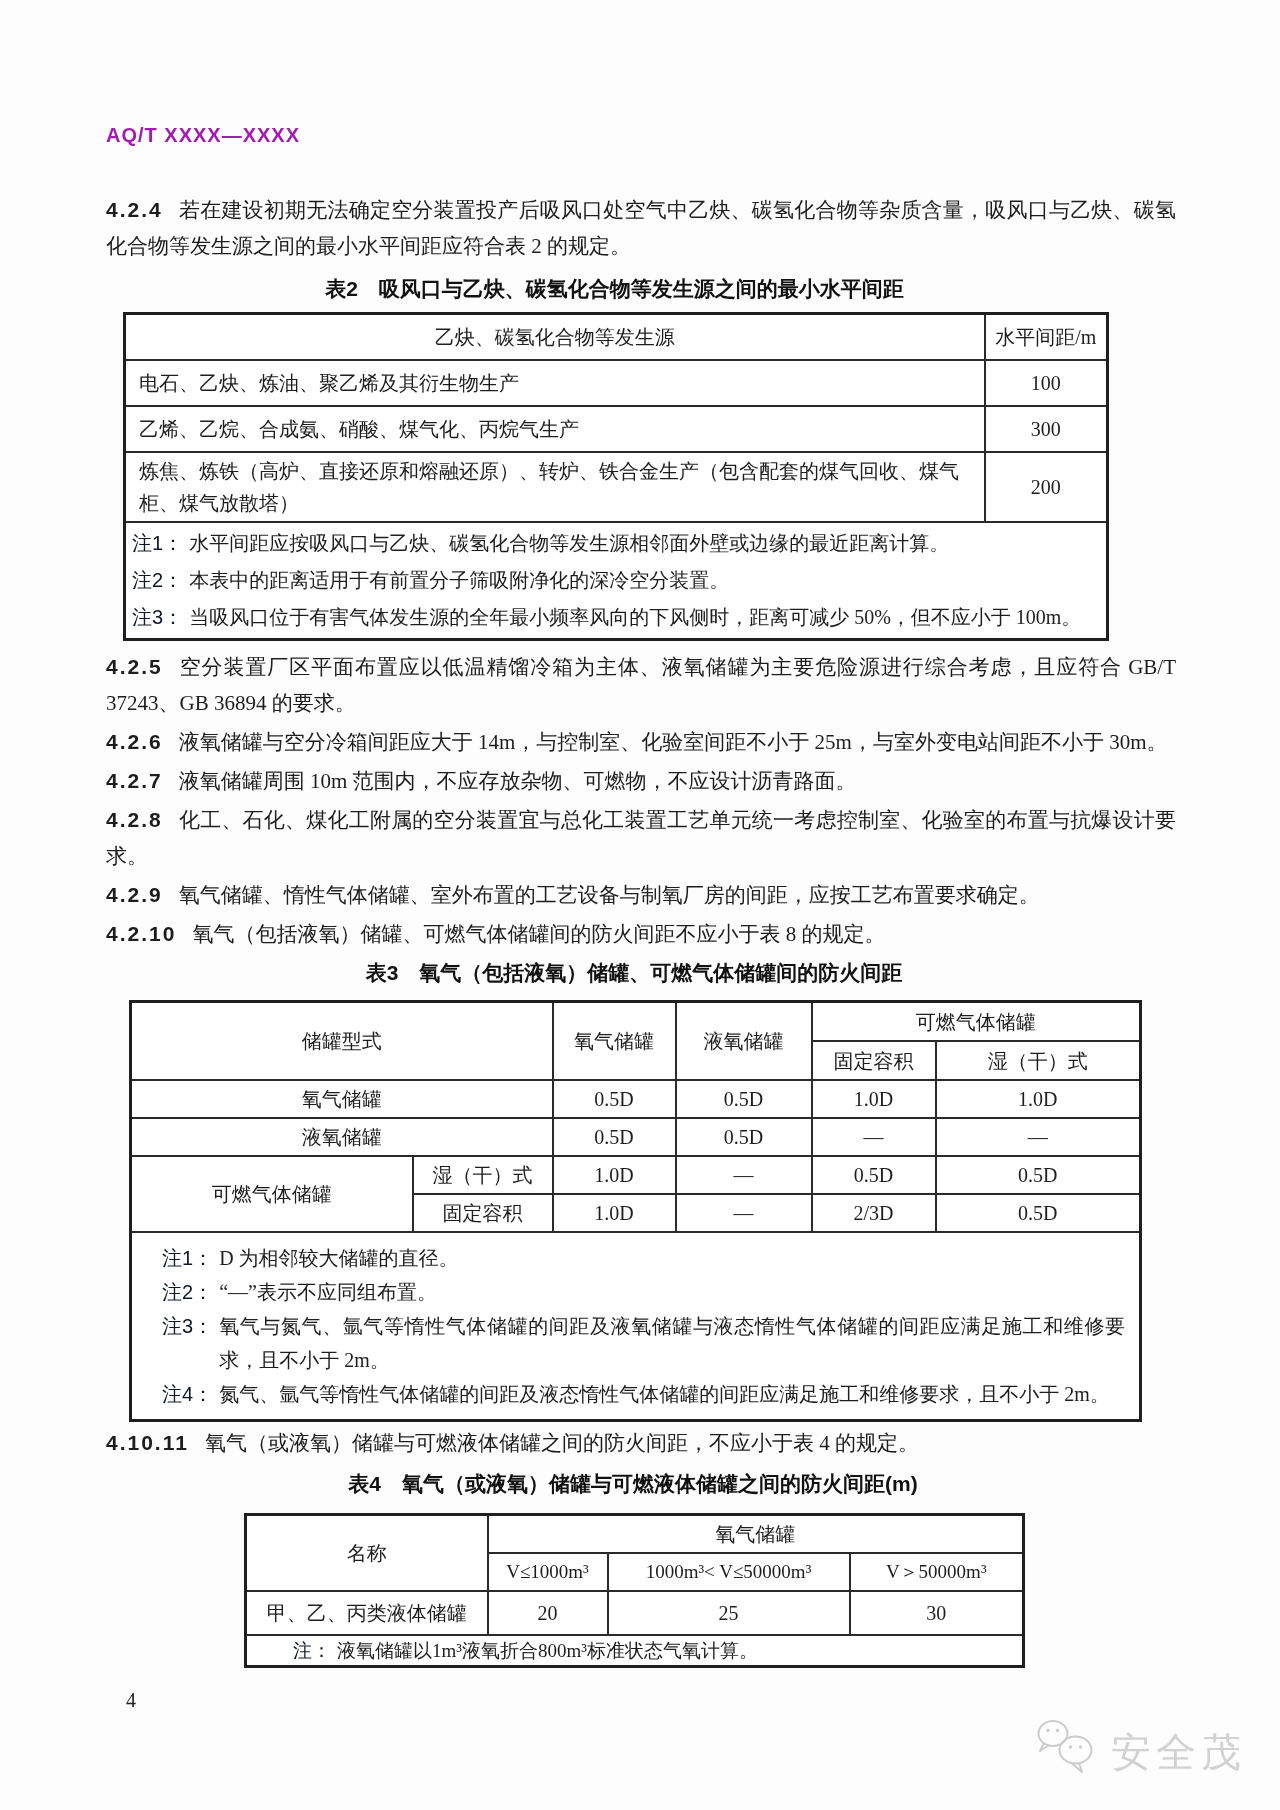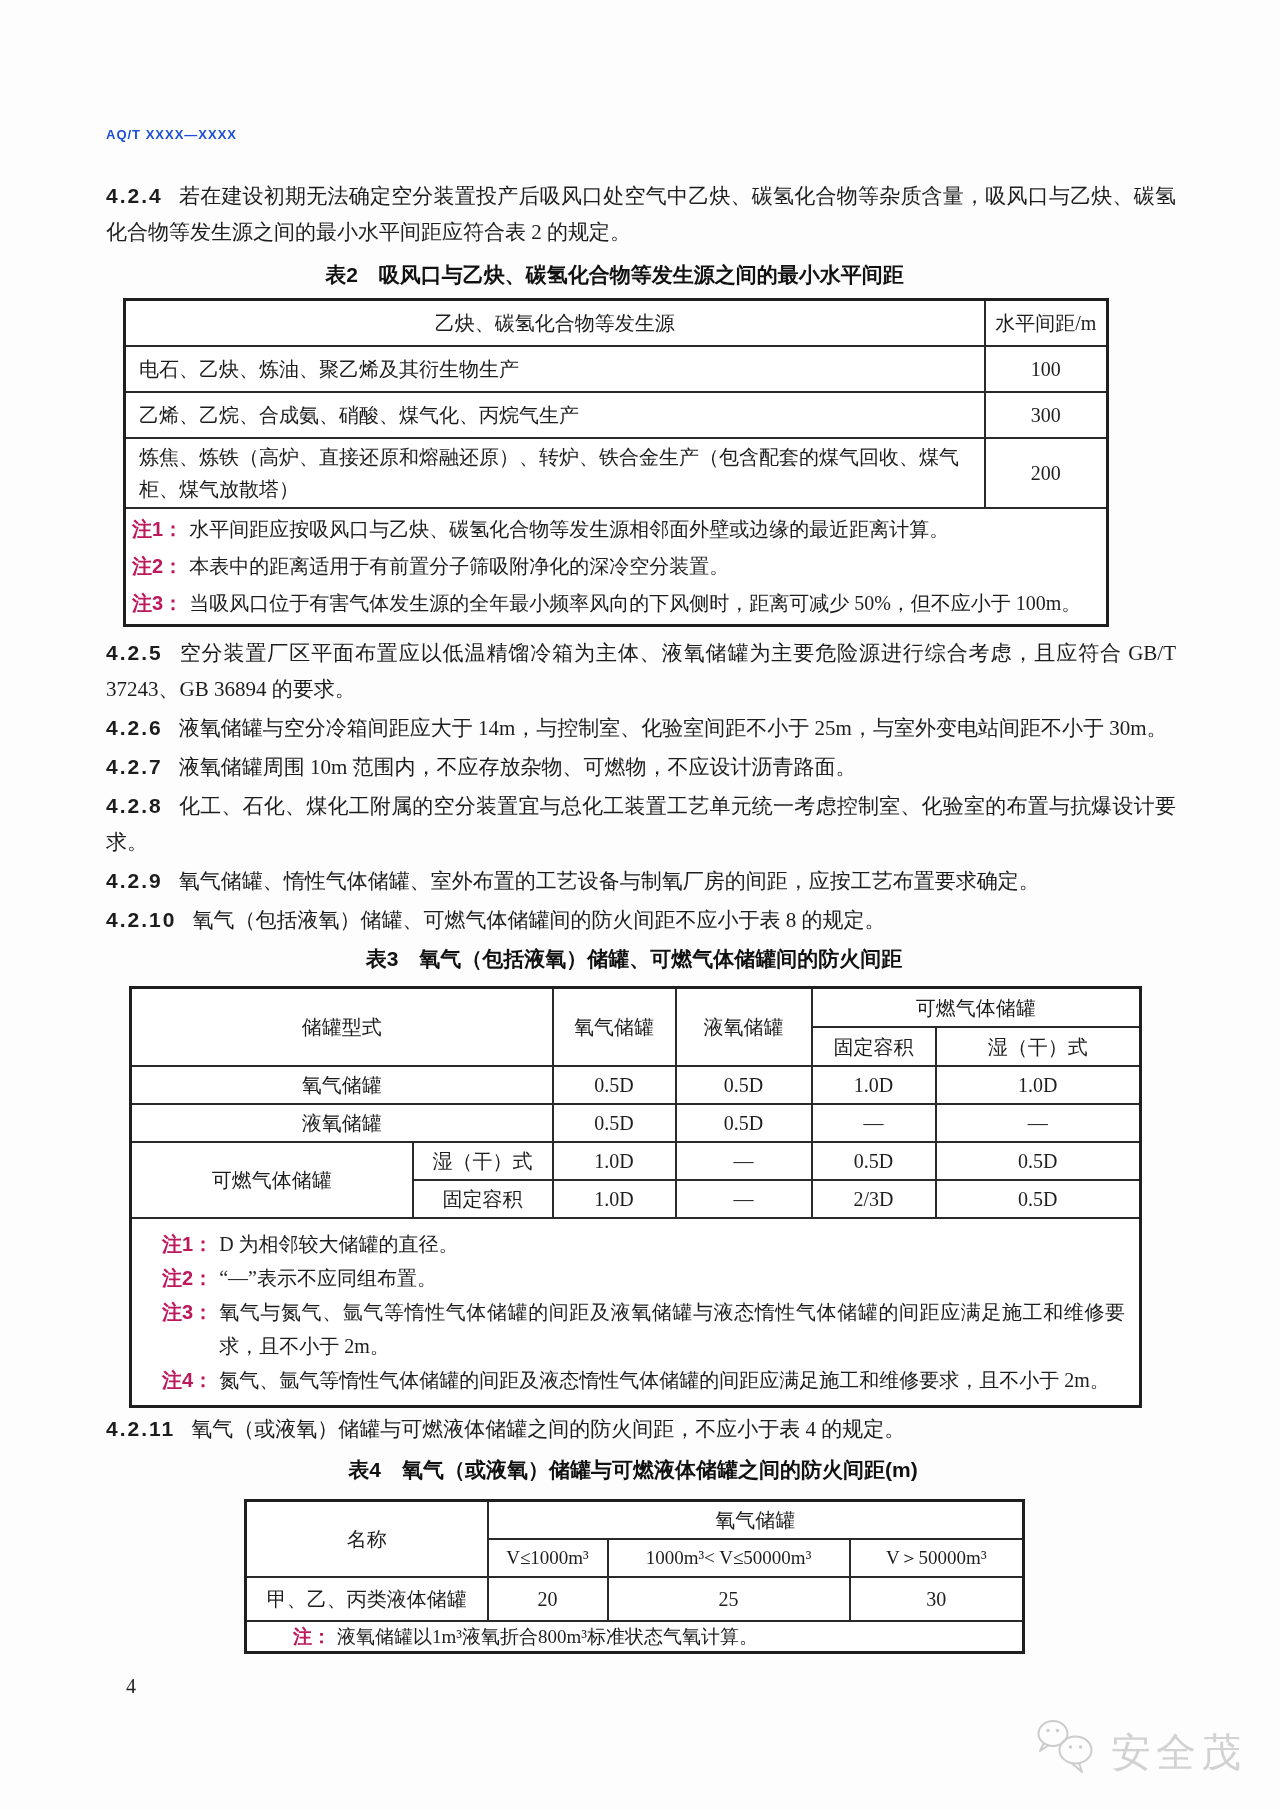--- a/index.html
+++ b/index.html
@@ -5,22 +5,22 @@
   html,body{margin:0;padding:0;}
   body{
     width:1280px;height:1810px;position:relative;overflow:hidden;
     background:#fdfdfd;color:#1d1d1d;
     font-family:"Liberation Serif","DejaVu Serif",serif;
     font-size:21px;line-height:36px;
   }
   .content{padding:122px 104px 0 106px;}
   .doc-header{
     font-family:"Liberation Sans","DejaVu Sans",sans-serif;
-    font-weight:600;font-size:13px;line-height:26px;letter-spacing:1px;
-    margin-bottom:30px;color:#1d4ed8;
+    font-weight:600;font-size:20px;line-height:26px;letter-spacing:1px;
+    margin-bottom:44px;color:#a21caf;
   }
   p.para{margin:0 0 3px 0;text-align:justify;}
   p.para .num{
     font-family:"Liberation Sans","DejaVu Sans",sans-serif;
     font-weight:600;letter-spacing:2px;margin-right:16px;white-space:nowrap;
   }
   .tbl-title{
     font-family:"Liberation Sans","DejaVu Sans",sans-serif;
     font-weight:700;font-size:21px;line-height:26px;text-align:center;color:#111;
   }
@@ -47,21 +47,21 @@
   .t4 .hrow2 td{height:28px;font-size:19px;}
   .t4 .drow td{height:38px;}
   td.notes-cell{text-align:left;padding:10px 14px 8px 42px;}
   .t3 td.notes-cell{padding:8px 14px 8px 30px;}
   .t4 td.notes-cell{padding:1px 10px 1px 46px;}
   .note{display:flex;align-items:flex-start;line-height:37px;font-size:20px;}
   .t3 .note{line-height:34px;}
   .t4 .note{line-height:27px;font-size:19px;}
   .note-label{
     flex:none;font-family:"Liberation Sans","DejaVu Sans",sans-serif;
-    font-weight:700;margin-right:6px;color:#be185d;
+    font-weight:400;margin-right:6px;color:#0f172a;
   }
   .note-text{flex:1;text-align:justify;}
   .page-num{margin:14px 0 0 20px;font-size:20px;color:#222;}
   .watermark{
     position:absolute;right:34px;bottom:24px;display:flex;align-items:center;gap:12px;
     pointer-events:none;
     text-align:center;
   }
   .watermark .wm-text{
     font-family:"Liberation Sans","DejaVu Sans",sans-serif;
@@ -194,21 +194,21 @@
             </div>
         <div class="note">
               <span class="note-label">注4：</span>
               <span class="note-text">氮气、氩气等惰性气体储罐的间距及液态惰性气体储罐的间距应满足施工和维修要求，且不小于 2m。</span>
             </div>
       </td>
     </tr>
   </tbody>
     </table>
 
-  <p class="para"><span class="num">4.2.11</span><span>氧气（或液氧）储罐与可燃液体储罐之间的防火间距，不应小于表 4 的规定。</span></p>
+  <p class="para"><span class="num">4.10.11</span><span>氧气（或液氧）储罐与可燃液体储罐之间的防火间距，不应小于表 4 的规定。</span></p>
 
   <div class="tbl-title title-t4">表4　氧气（或液氧）储罐与可燃液体储罐之间的防火间距(m)</div>
 
   <table class="tbl t4">
     <colgroup>
       <col style="width:242px">
         <col style="width:120px">
         <col style="width:242px">
         <col style="width:174px">
     </colgroup>

